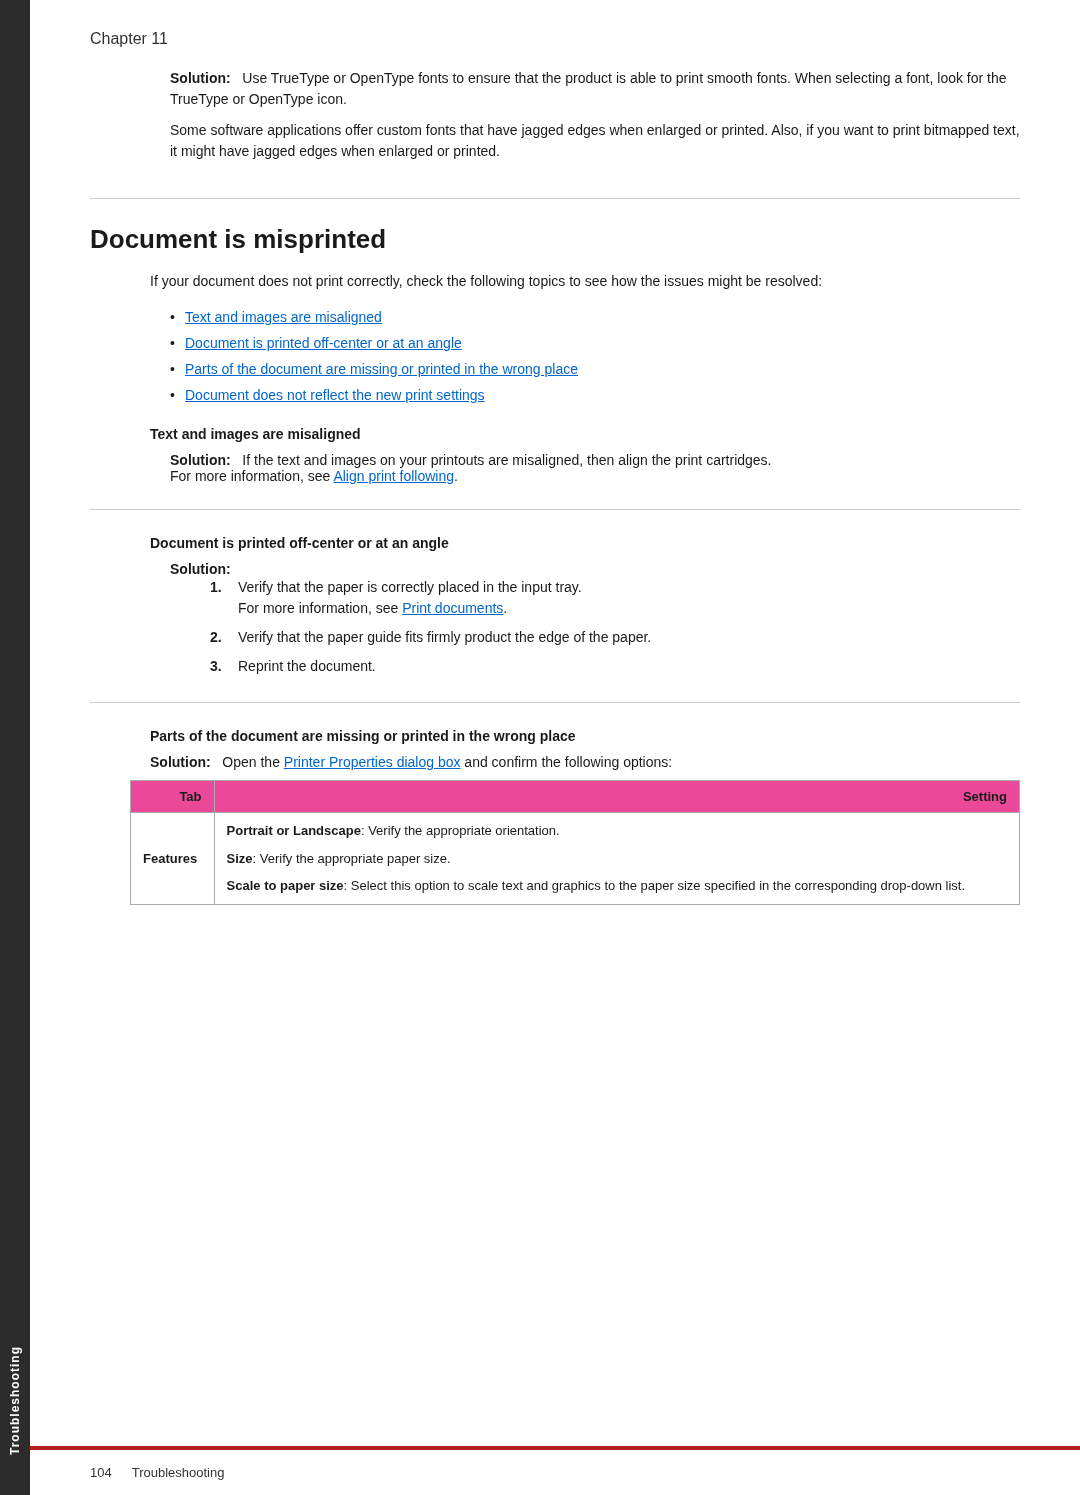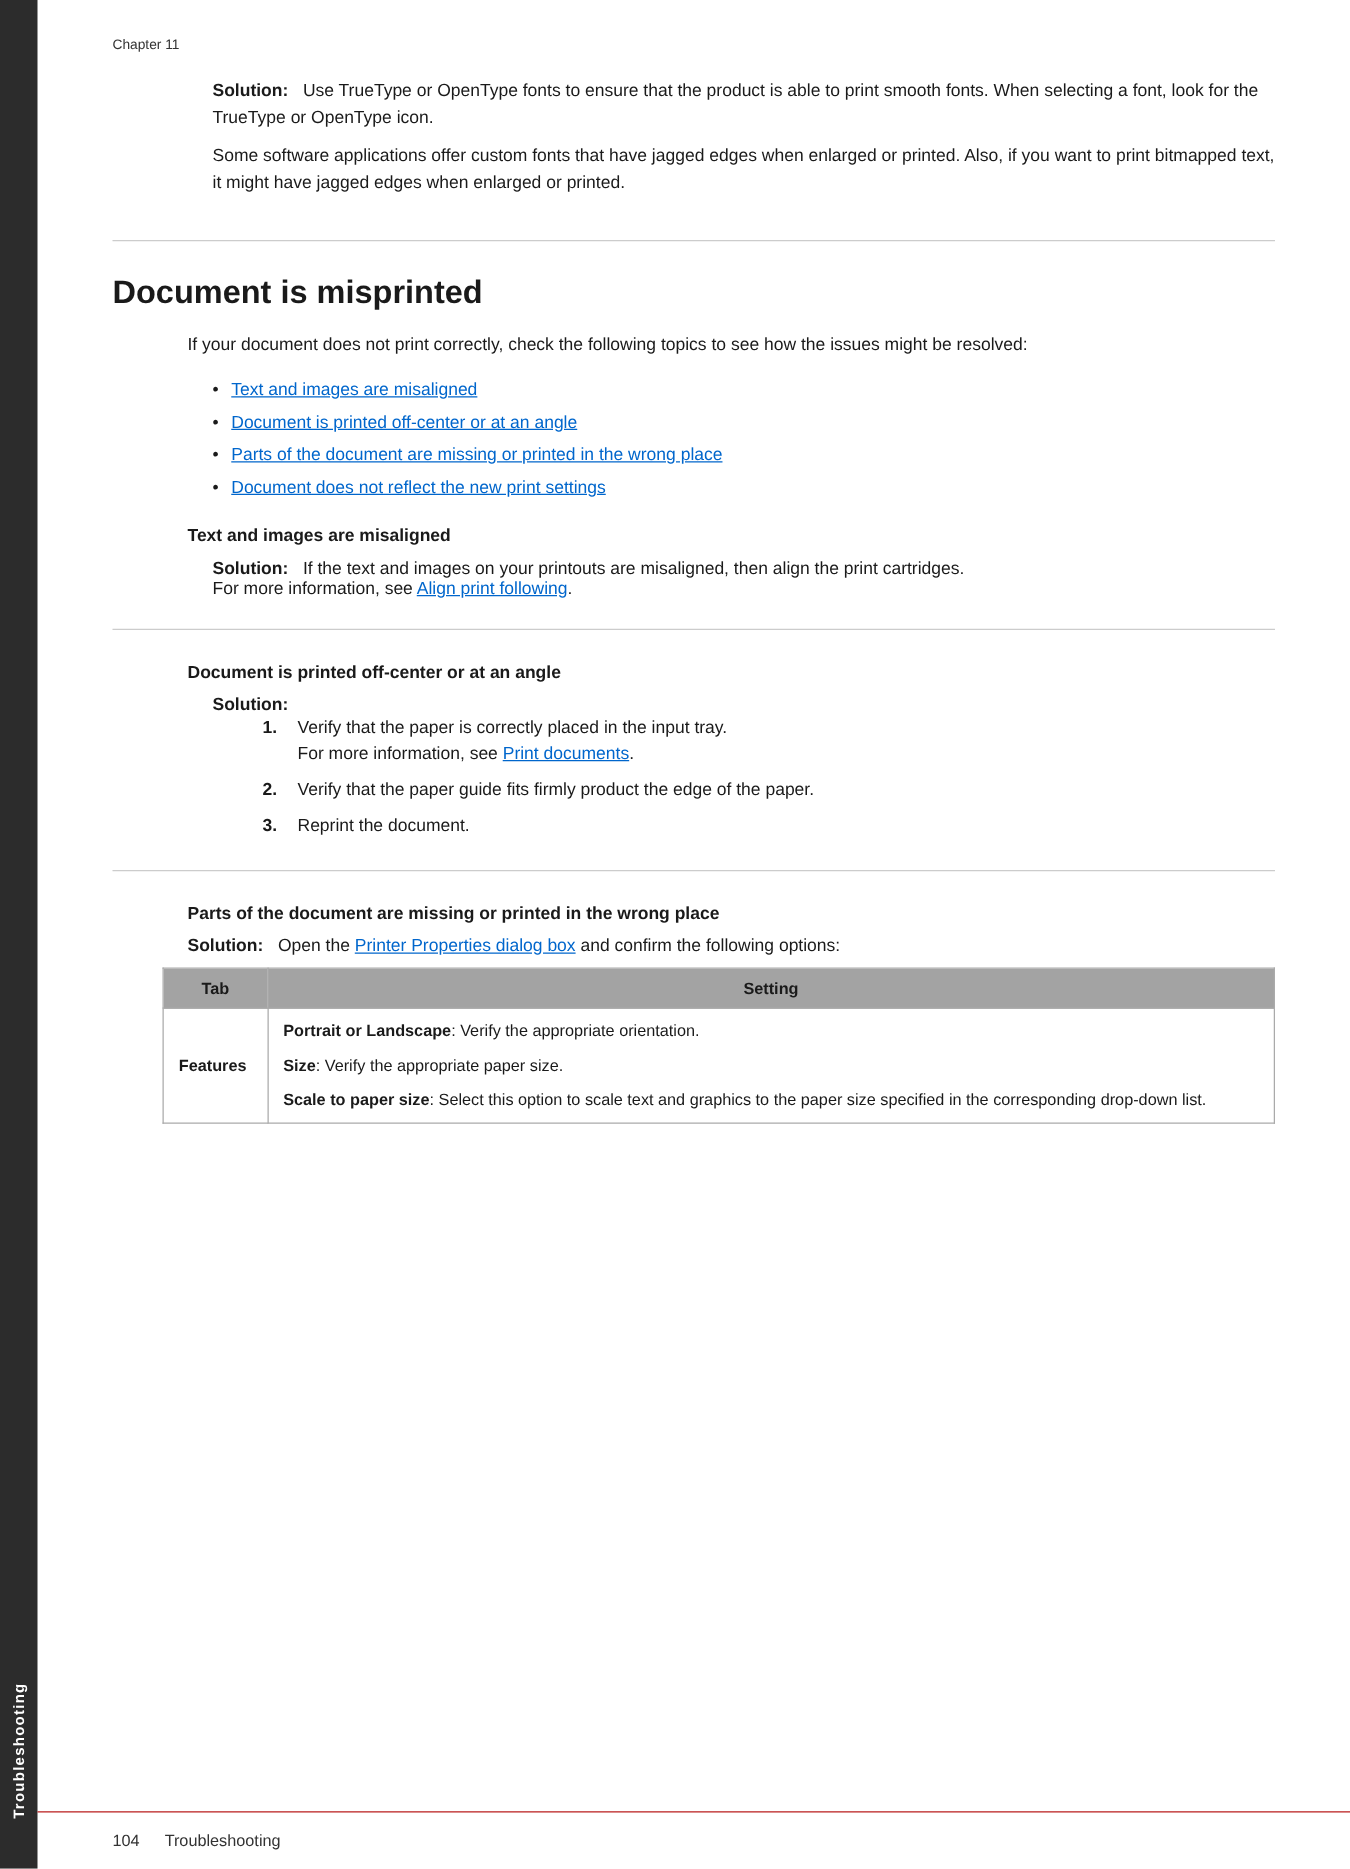--- a/index.html
+++ b/index.html
@@ -49,21 +49,21 @@
     }
 
     .main-content {
       margin-left: 30px;
       padding: 30px 60px 60px 60px;
       flex: 1;
       max-width: 1050px;
     }
 
     .chapter-label {
-      font-size: 11px;
+      font-size: 16px;
       color: #333;
       margin-bottom: 20px;
     }
 
     .intro-section {
       margin-bottom: 36px;
     }
 
     .intro-section p {
       margin-bottom: 10px;
@@ -154,23 +154,23 @@
       margin-top: 10px;
     }
 
     table {
       width: 100%;
       border-collapse: collapse;
       border: 1px solid #aaa;
     }
 
     table th {
-      background: #a3a3a3;
+      background: #ec4899;
       padding: 8px 12px;
-      text-align: center;
+      text-align: right;
       font-weight: bold;
       border: 1px solid #aaa;
       font-size: 13px;
     }
 
     table td {
       padding: 8px 12px;
       border: 1px solid #aaa;
       font-size: 13px;
       vertical-align: top;
@@ -183,21 +183,21 @@
     }
 
     .footer-bar {
       position: absolute;
       bottom: 0;
       left: 30px;
       right: 0;
       display: flex;
       align-items: flex-start;
       padding: 15px 60px;
-      border-top: 1px solid #b91c1c;
+      border-top: 4px solid #b91c1c;
     }
 
     .footer-page {
       font-size: 13px;
       color: #333;
       margin-right: 20px;
     }
 
     .footer-label {
       font-size: 13px;

